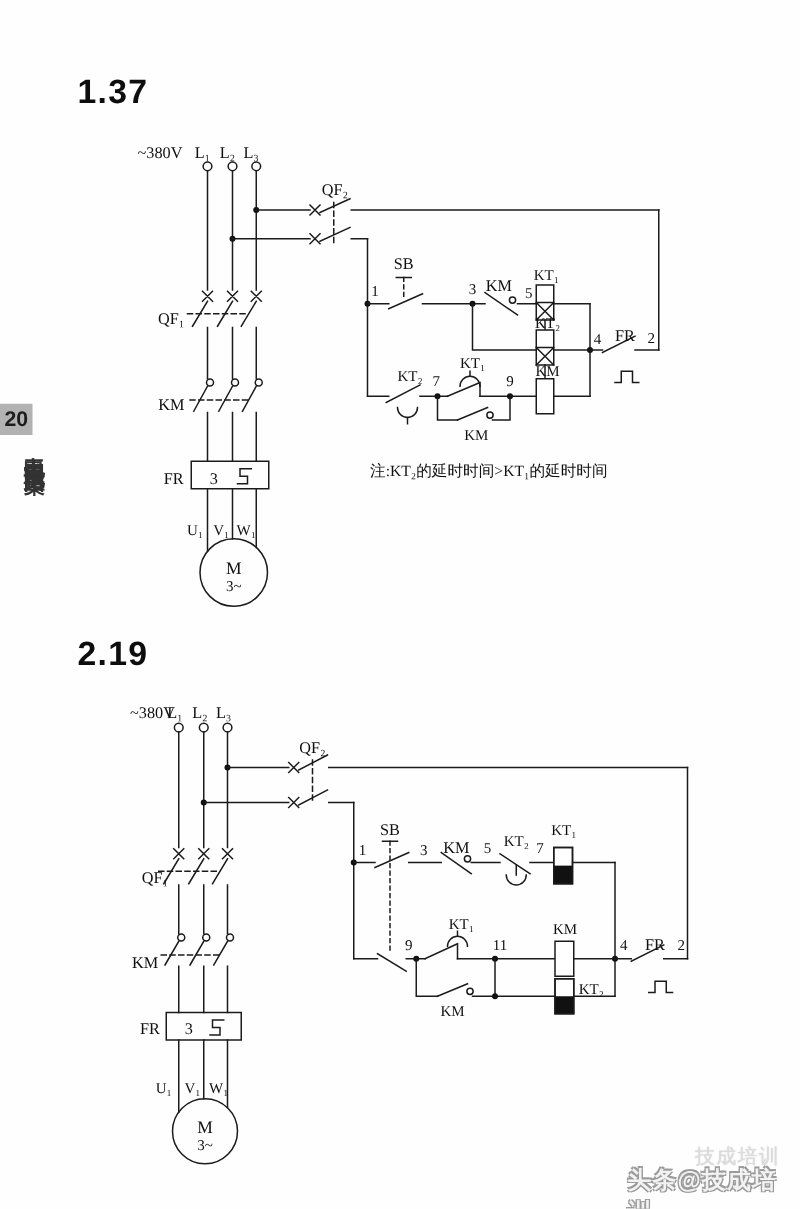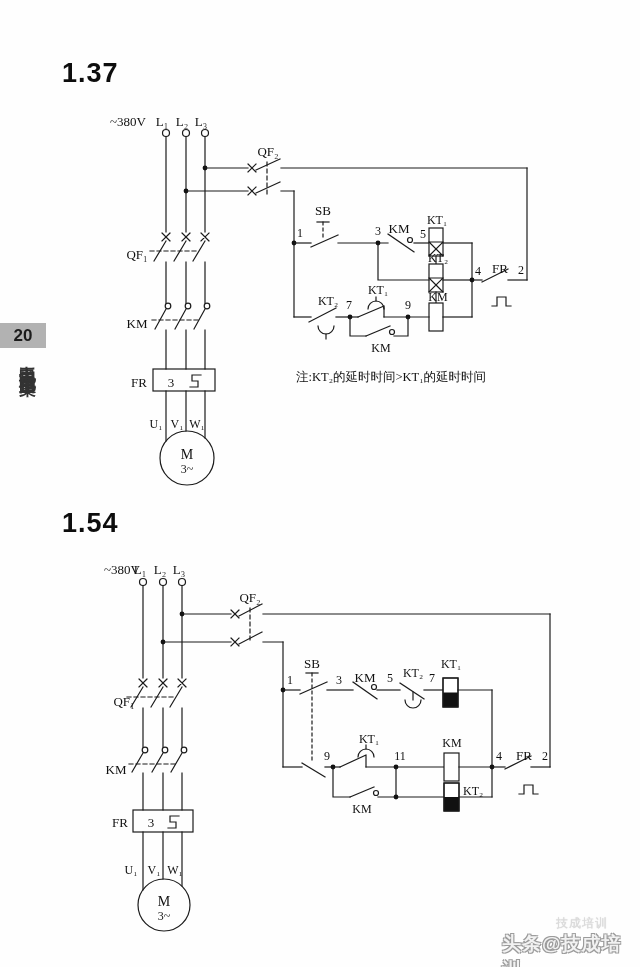--- a/index.html
+++ b/index.html
@@ -1,42 +1,42 @@
 <!DOCTYPE html>
 <html><head>
 <meta charset="utf-8">
 <style>
   html,body{margin:0;padding:0;background:#ffffff;}
   .page{position:relative;width:640px;height:967px;background:#fefefe;overflow:hidden;
         font-family:"Liberation Sans",sans-serif;color:#111;}
   .hdr{position:absolute;display:flex;align-items:baseline;gap:26px;white-space:nowrap;}
   .hdr .num{font-size:27px;font-weight:bold;letter-spacing:1px;color:#0d0d0d;text-align:right;}
   .hdr .ttl{font-size:19px;font-weight:bold;color:#0d0d0d;letter-spacing:0.5px;}
-  .sidebar-num{position:absolute;left:0;top:323px;width:46px;height:25px;background:#b2b2b2;
+  .sidebar-num{position:absolute;left:0;top:323px;width:26px;height:25px;background:#b2b2b2;
         display:flex;align-items:center;justify-content:center;font-size:17px;font-weight:bold;color:#1c1c1c;}
   .sidebar-title{position:absolute;left:16px;top:352px;writing-mode:vertical-rl;text-orientation:upright;
         font-size:17px;font-weight:bold;color:#333;letter-spacing:2px;font-family:"Liberation Serif",serif;}
-  .wm-shadow{position:absolute;left:556px;top:915px;font-size:12px;color:#dcdcdc;
+  .wm-shadow{position:absolute;left:556px;top:915px;font-size:16px;color:#dcdcdc;
         text-shadow:0 0 1px #c9c9c9;letter-spacing:1px;}
   .wm-main{position:absolute;left:502px;top:931px;font-size:19px;font-weight:bold;color:#f2f2f2;letter-spacing:1px;
         text-shadow:-1px -1px 0 #9b9b9b,1px -1px 0 #9b9b9b,-1px 1px 0 #9b9b9b,1px 1px 0 #9b9b9b;}
   svg text{font-family:"Liberation Serif","DejaVu Serif",serif;fill:#101010;}
   .lbl{font-size:13px;}
   .lbl-s{font-size:12px;}
 </style>
 </head>
 <body>
 
 <div class="page">
 
   <div class="hdr" style="left:62px;top:58px;">
     <span class="num">1.37</span>
   </div>
   <div class="hdr" style="left:62px;top:508px;">
-    <span class="num">1.54</span>
+    <span class="num">2.19</span>
   </div>
 
   <div class="sidebar-num">20</div>
   <div class="sidebar-title">电工常用电路图集</div>
 
   <div class="wm-shadow">技成培训</div>
   <div class="wm-main">头条@技成培训</div>
 
   <svg width="640" height="967" viewBox="0 0 640 967" style="position:absolute;left:0;top:0;" stroke-linecap="square" fill="none">
 

